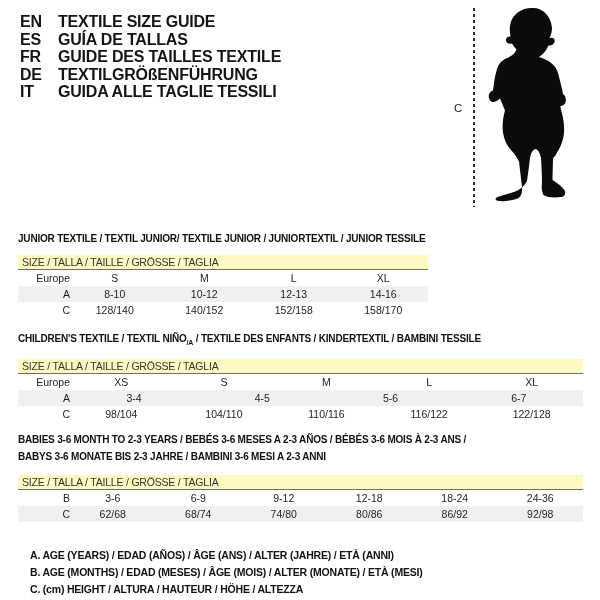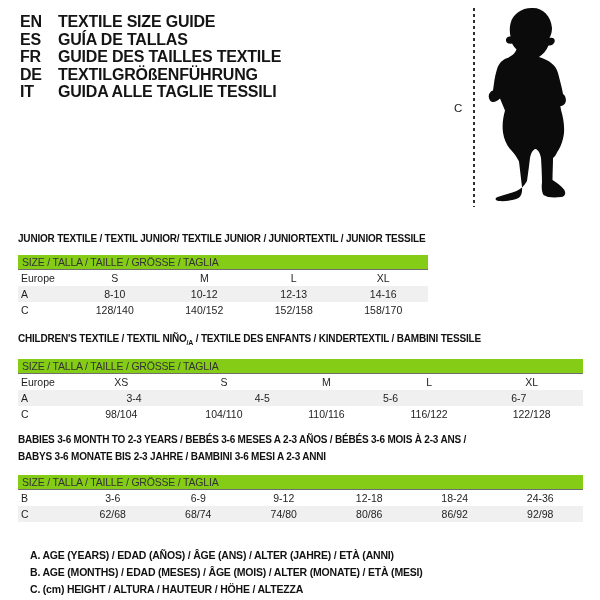--- a/index.html
+++ b/index.html
@@ -17,25 +17,25 @@
   .dash-line { position:absolute; left:33px; top:8px; width:2px; height:199px;
     background:repeating-linear-gradient(to bottom,#2e2e2e 0 3px,transparent 3px 6px); }
   .height-label { position:absolute; left:14px; top:102px; font-size:11.5px; color:#1a1a1a; }
   .baby-svg { position:absolute; left:40px; top:0; }
   
   .section { position:absolute; left:18px;margin-top:16px; }
   .sec-title { font-weight:bold; font-size:10px; letter-spacing:-0.2px; color:#111; line-height:17px; white-space:nowrap; }
   .table { margin-top:8px; }
   .w1 { width:410px; }
   .w2 { width:565px; }
-  .thead { height:15px; line-height:15px; background:#84cc16; border-bottom:1px solid #6e6e6e;
+  .thead { height:15px; line-height:15px; background:#fef9c3; border-bottom:1px solid #6e6e6e;
     color:#333; padding-left:4px; font-size:10.5px; letter-spacing:-0.2px; }
   .trow { display:flex; height:16px; line-height:16px; font-size:10.5px; color:#1e1e1e; }
   .trow.shaded { background:#f0f0f0; }
-  .tlabel { width:52px; padding-left:3px; text-align:left; }
+  .tlabel { width:52px; padding-left:3px; text-align:right; }
   .tcell { flex:1; text-align:center; }
   .sub { font-size:7px; vertical-align:sub; }
   
   .footnotes { position:absolute; left:30px; top:539px;margin-top:8px; }
   .footnote { font-weight:bold; font-size:10.5px; letter-spacing:-0.2px; line-height:17px; color:#111; white-space:nowrap; }
   .s1 { top:214px; } .s2 { top:314px; } .s3 { top:416px; }
   .s3 .sec-title { line-height:16.5px; }
   .s3 .table { margin-top:10px; }
 </style>
 </head>

